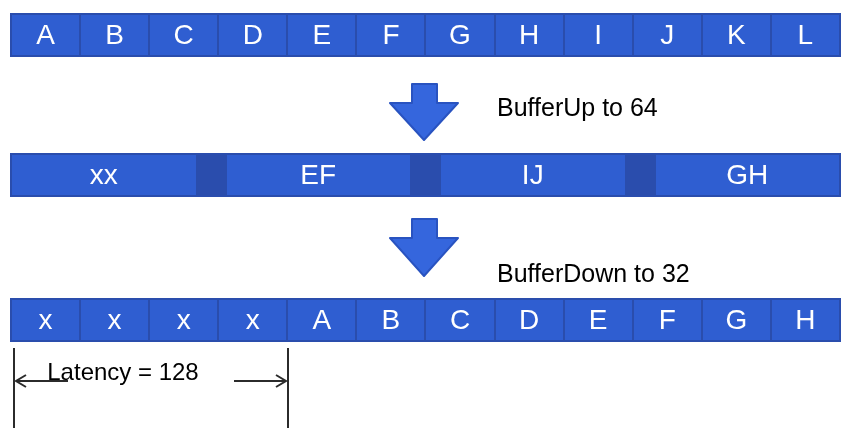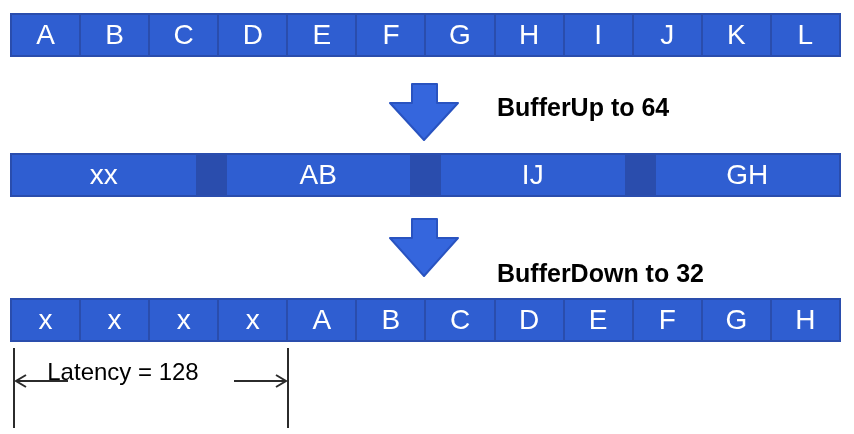--- a/index.html
+++ b/index.html
@@ -56,21 +56,20 @@
     stroke: var(--arrow-border);
     stroke-width: 2;
     stroke-linejoin: round;
   }
   .step-label {
     position: absolute;
     left: 497px;
     font-size: 25px;
     color: var(--label-text);
     white-space: nowrap;
-    font-weight: bold;
   }
   .label-1 { top: 93px; }
   .label-2 { top: 228px; margin-top: 31px; }
   .latency-svg {
     position: absolute;
     left: 0;
     top: 344px;
   }
   .latency-svg line, .latency-svg polyline {
     stroke: var(--annotation-stroke);
@@ -110,21 +109,21 @@
 
   <div class="step-arrow arrow-1">
     <svg width="70" height="58" viewBox="0 0 70 58">
       <polygon points="23,1 48,1 48,20 69,20 35,57 1,20 23,20"></polygon>
     </svg>
   </div>
   <div class="step-label label-1">BufferUp to 64</div>
 
   <div class="buffer-row row-2">
       <div class="cell">xx</div>
-      <div class="cell">AB</div>
+      <div class="cell">EF</div>
       <div class="cell">IJ</div>
       <div class="cell">GH</div>
     </div>
 
   <div class="step-arrow arrow-2">
     <svg width="70" height="59" viewBox="0 0 70 59">
       <polygon points="23,1 48,1 48,20 69,20 35,58 1,20 23,20"></polygon>
     </svg>
   </div>
   <div class="step-label label-2">BufferDown to 32</div>

